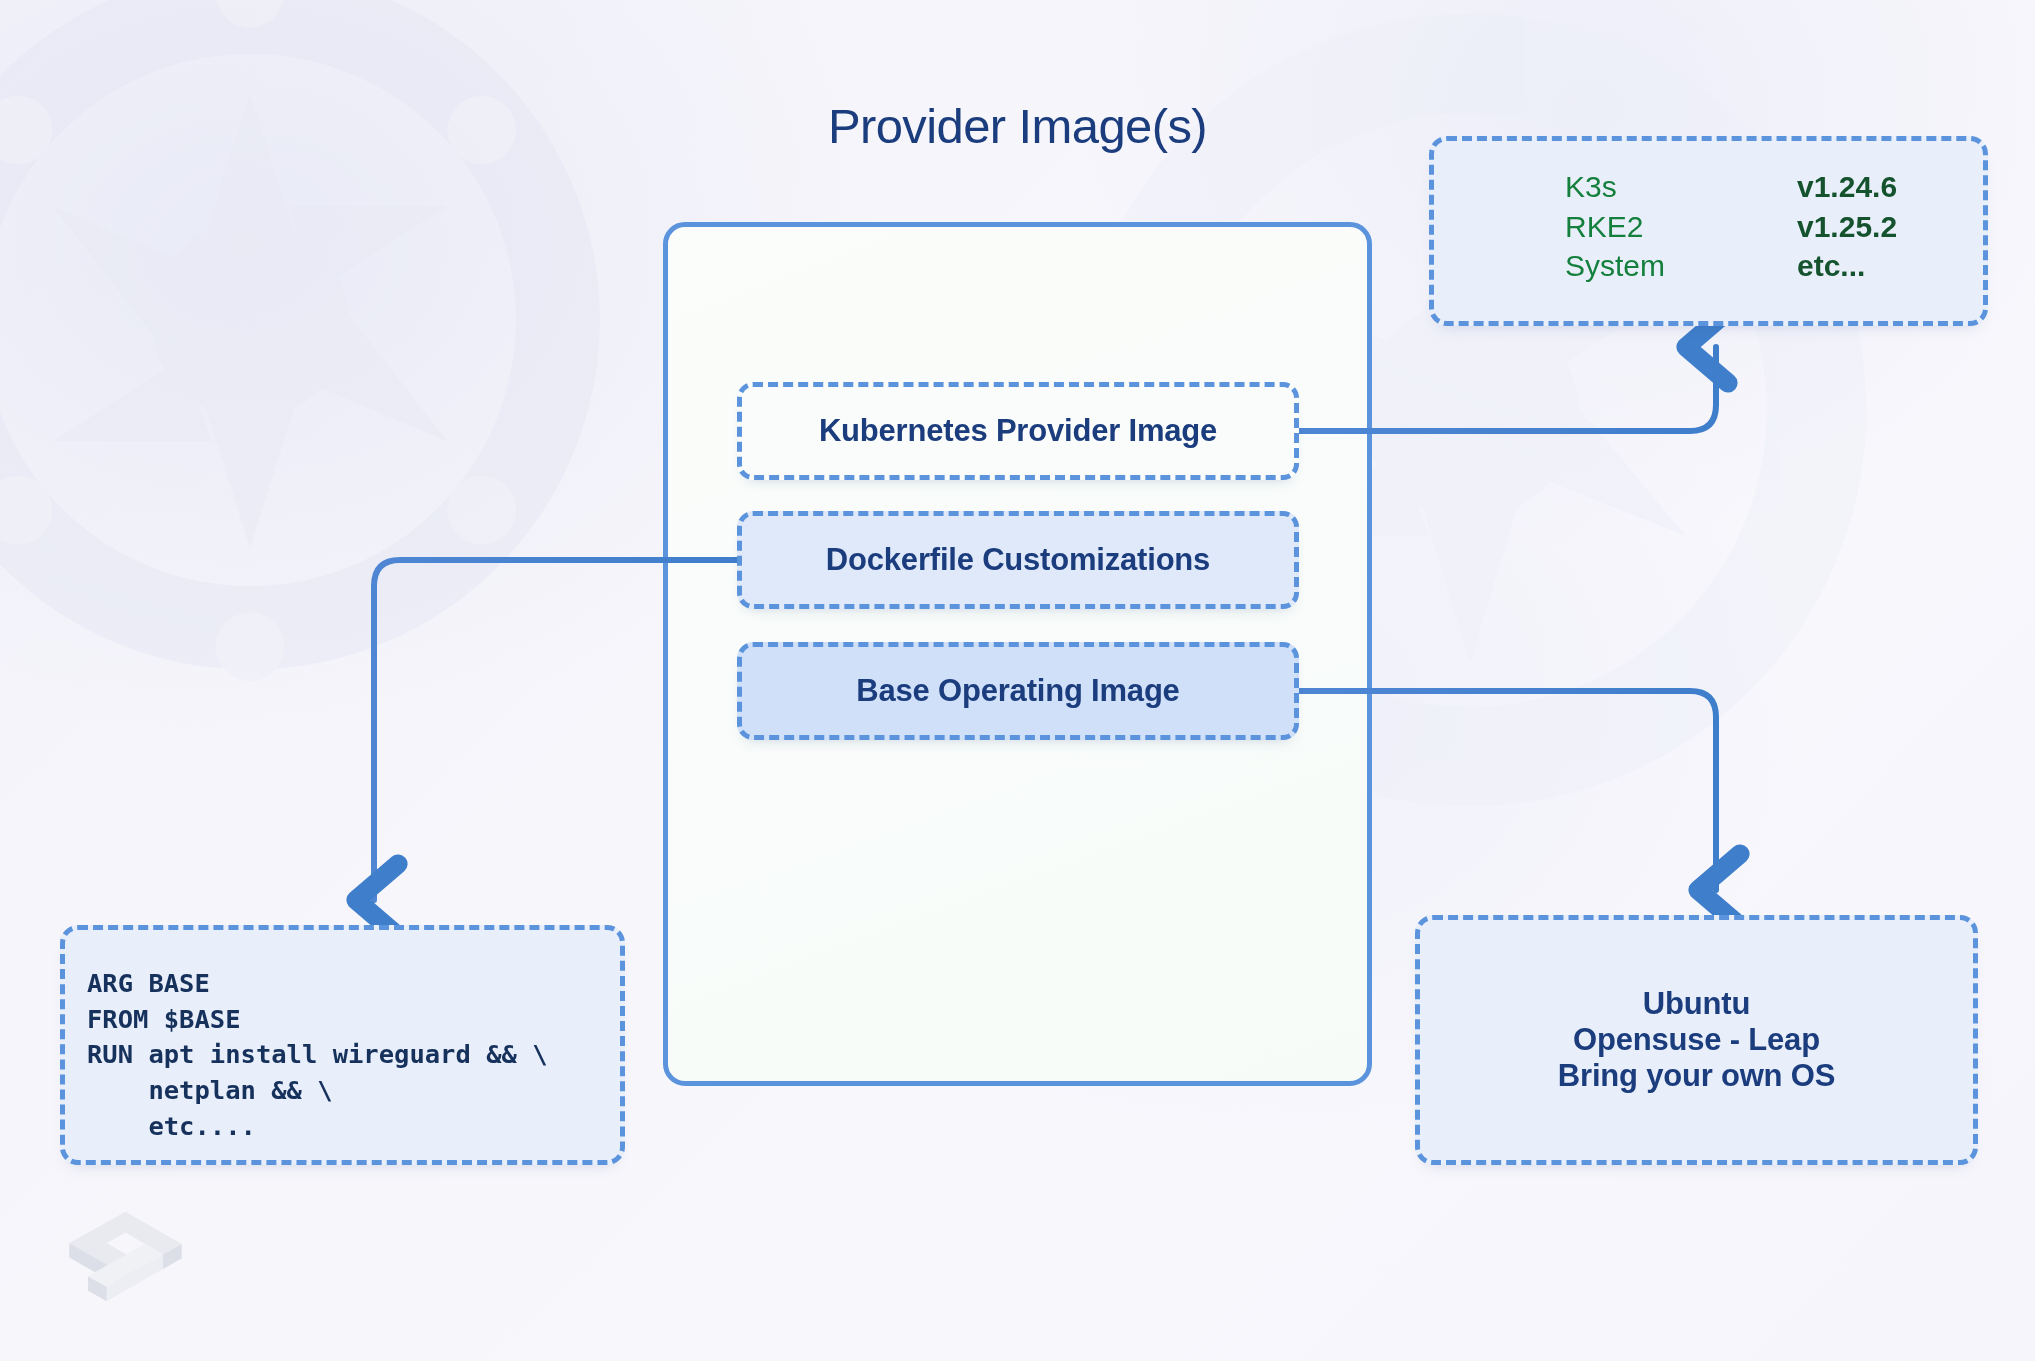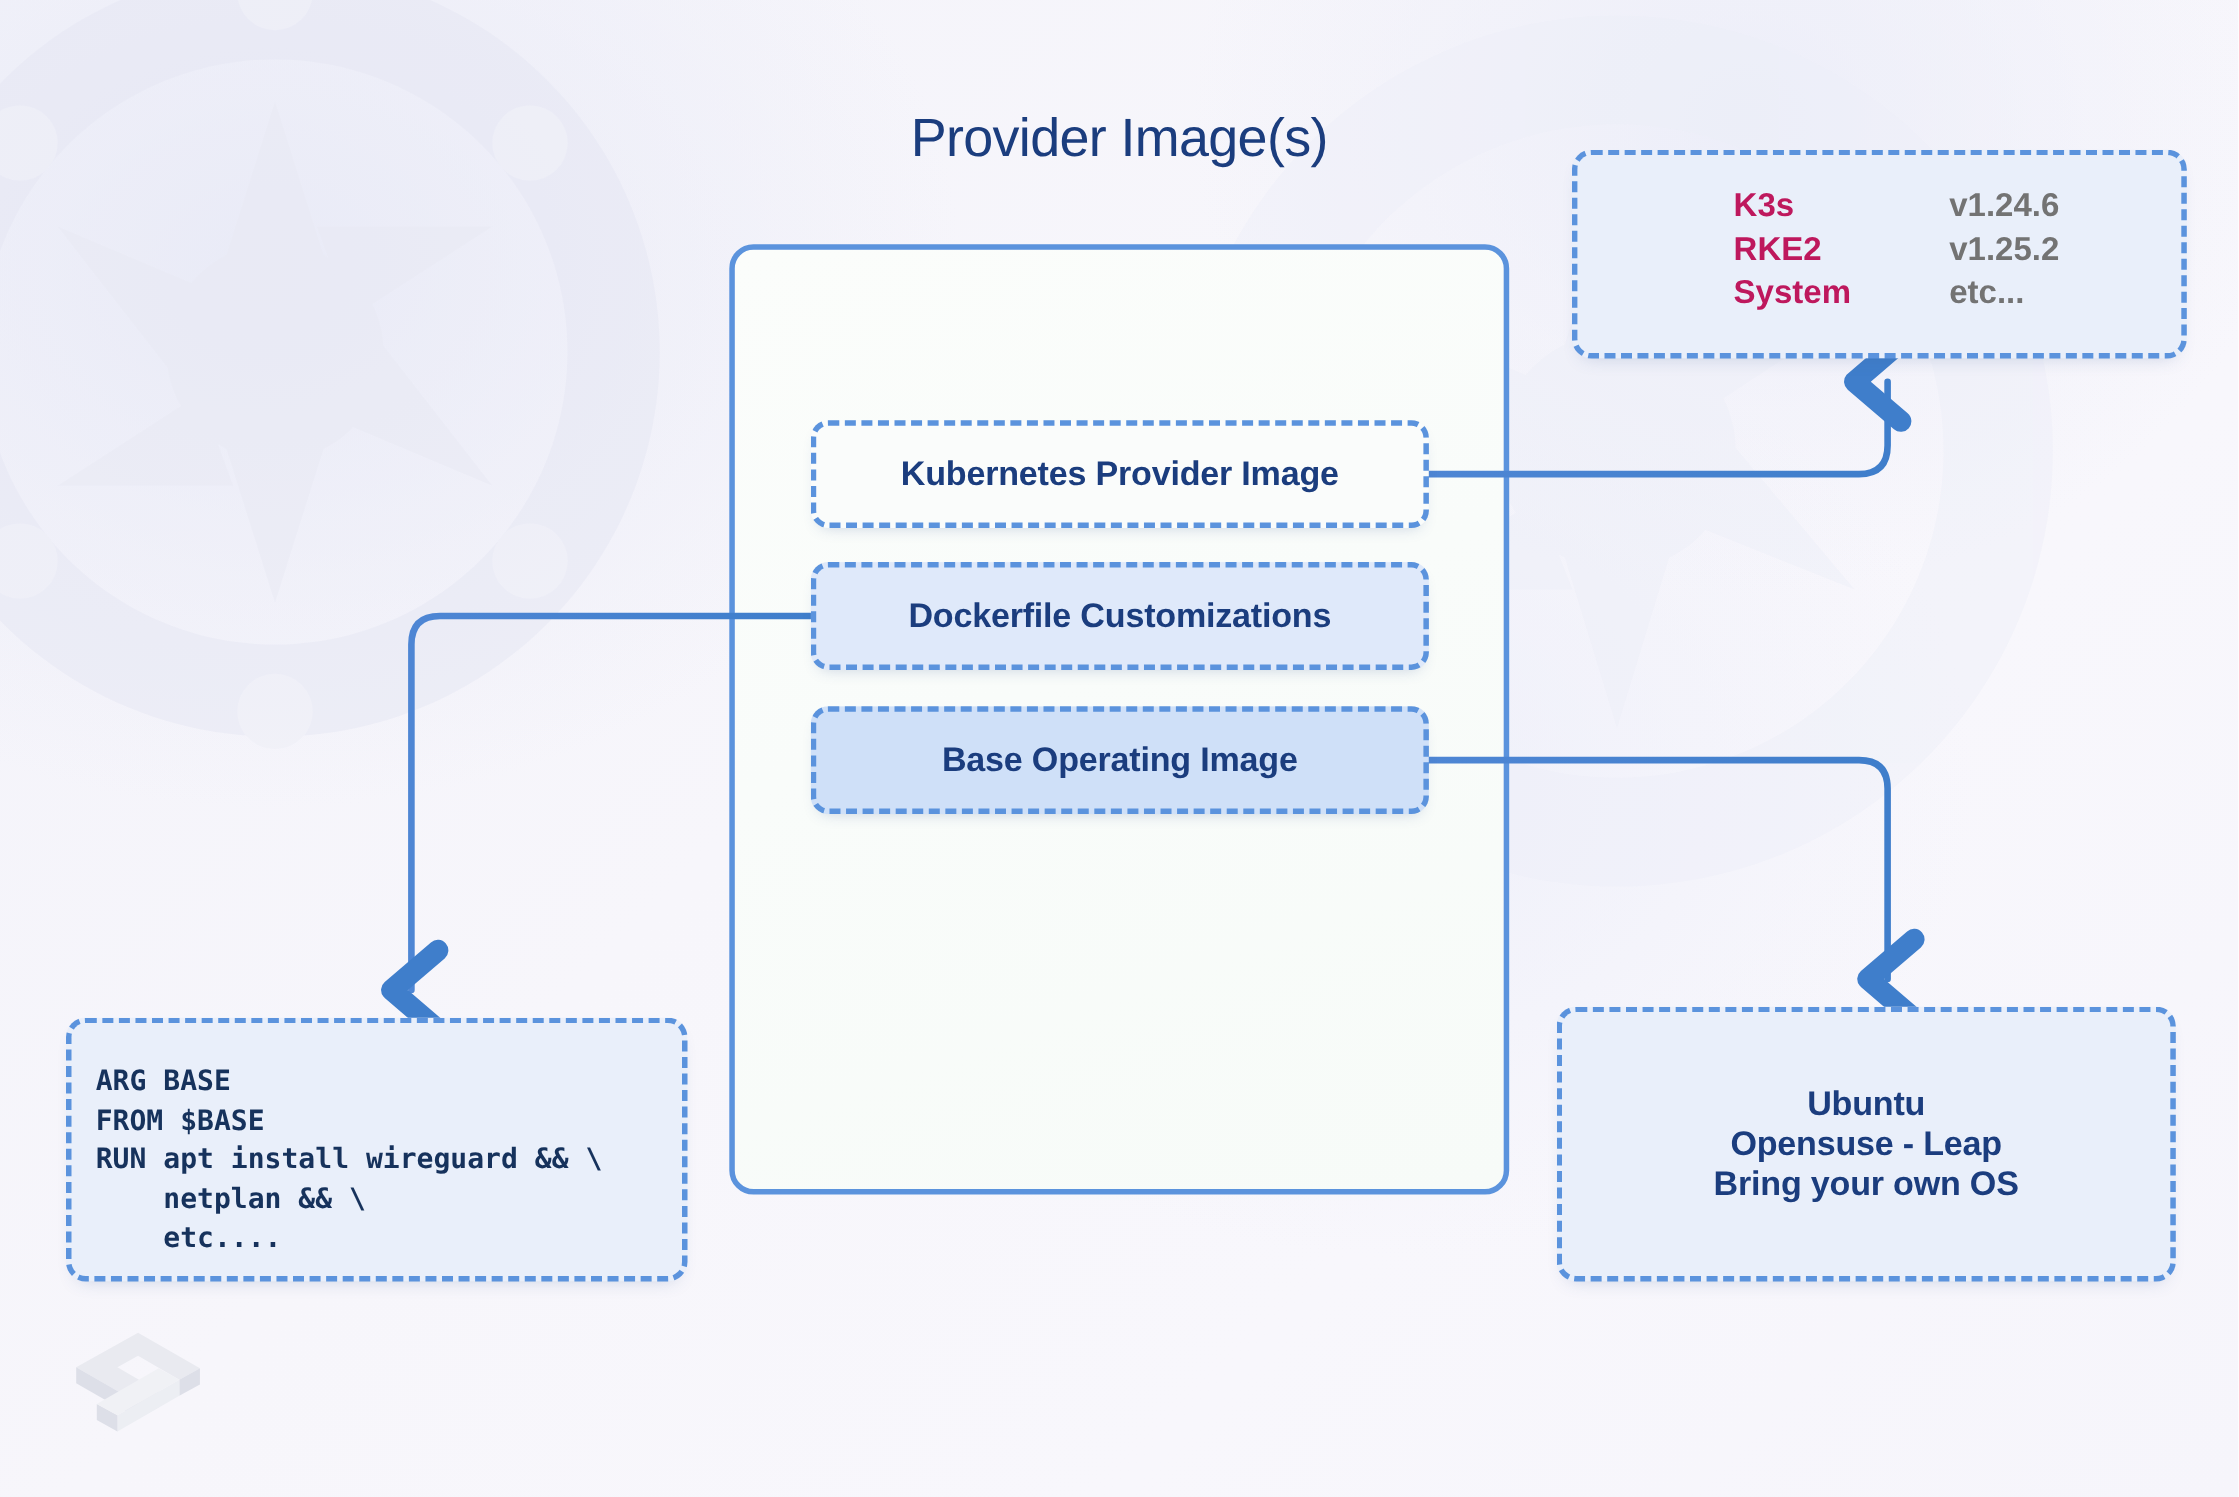--- a/index.html
+++ b/index.html
@@ -107,28 +107,28 @@
     padding: 26px 0 0 0;
   }
   .version-row {
     display: flex;
     padding: 0 0 0 131px;
     line-height: 1.32;
   }
   .version-name {
     width: 196px;
     font-size: 30px;
-    font-weight: 700;
-    color: #be185d;
-    margin-left: 11px;
+    font-weight: 400;
+    color: #15803d;
   }
   .version-value {
     font-size: 30px;
     font-weight: 700;
-    color: #737373;
+    color: #14532d;
+    margin-left: 36px;
   }
 
   #dockerfile-box {
     left: 60px;
     top: 925px;
     width: 565px;
     height: 240px;
     padding: 36px 0 0 22px;
   }
   #dockerfile-code {

